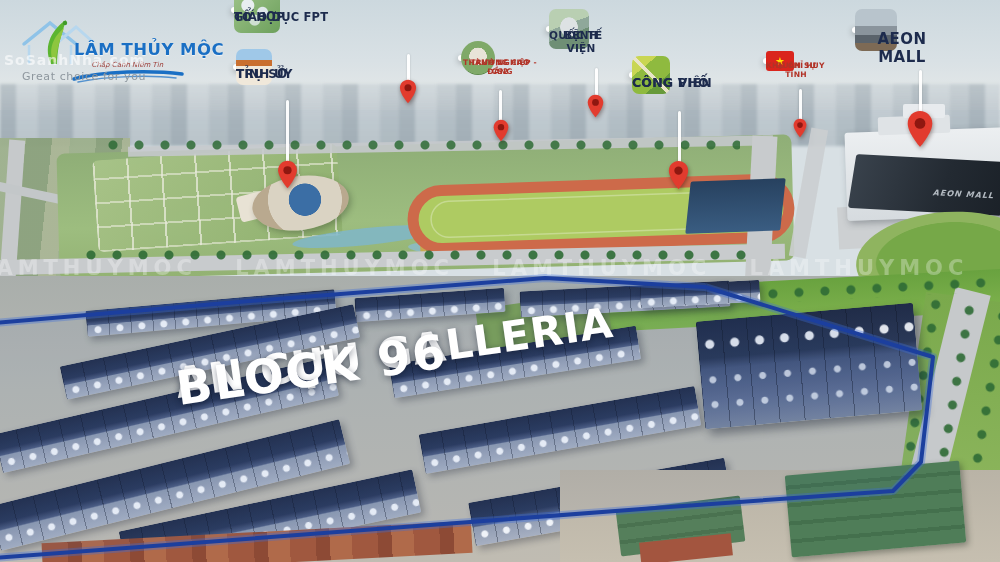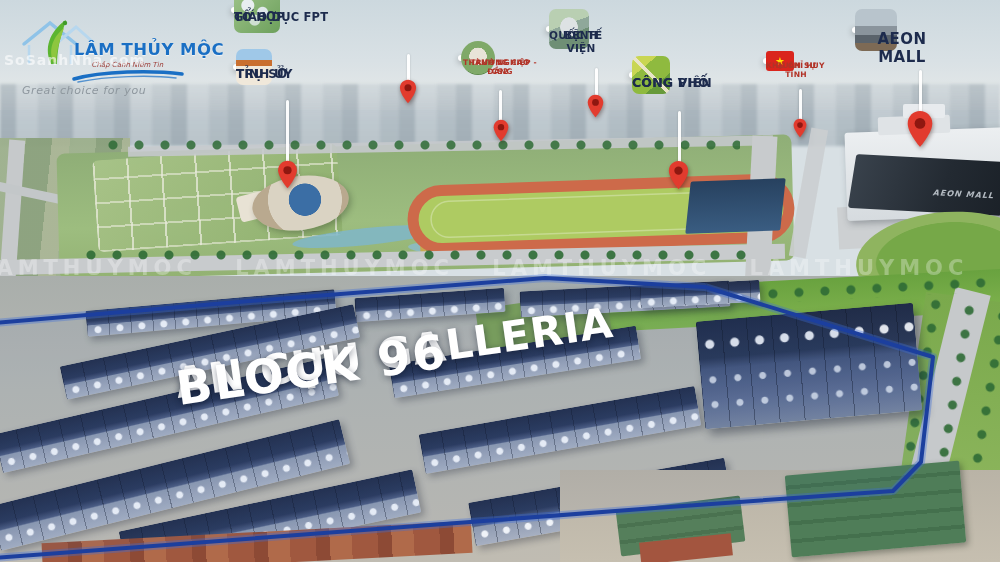--- a/index.html
+++ b/index.html
@@ -158,21 +158,21 @@
           linear-gradient(140deg,#c9d653 0 30%,#8fba3f 30% 70%,#679a3a 70%);}
   .th-aeon{background:linear-gradient(180deg,#b8c4cc 0 40%,#8a949c 40% 62%,#5a636b 62% 80%,#7d6a55 80%);}
 
   
   .logo{left:8px;top:6px;width:215px;height:95px;z-index:55;}
   .logo-house{left:12px;top:8px;width:74px;height:56px;}
   .logo-name{left:66px;top:34px;font-size:16.5px;font-weight:bold;color:#1a6fc4;letter-spacing:.5px;white-space:nowrap;
        text-shadow:0 1px 1px rgba(255,255,255,.7);}
   .logo-slogan{left:84px;top:55px;font-size:7px;font-style:italic;color:#9c3a34;white-space:nowrap;text-align:center;}
   .logo-swoosh{left:64px;top:62px;width:112px;height:16px;}
-  .logo-tagline{left:14px;top:78px;font-size:11px;color:#8e979e;letter-spacing:.6px;white-space:nowrap;font-style:italic;}
+  .logo-tagline{left:14px;top:64px;font-size:11px;color:#8e979e;letter-spacing:.6px;white-space:nowrap;}
   .wm-site{left:4px;top:52px;font-size:14px;font-weight:bold;color:rgba(255,255,255,.6);z-index:56;letter-spacing:1px;}
 </style>
 </head>
 <body>
 
 <div id="scene">
 
   <div class="sky"></div>
   <div class="far-city"></div>
   <div class="left-fields"></div>

